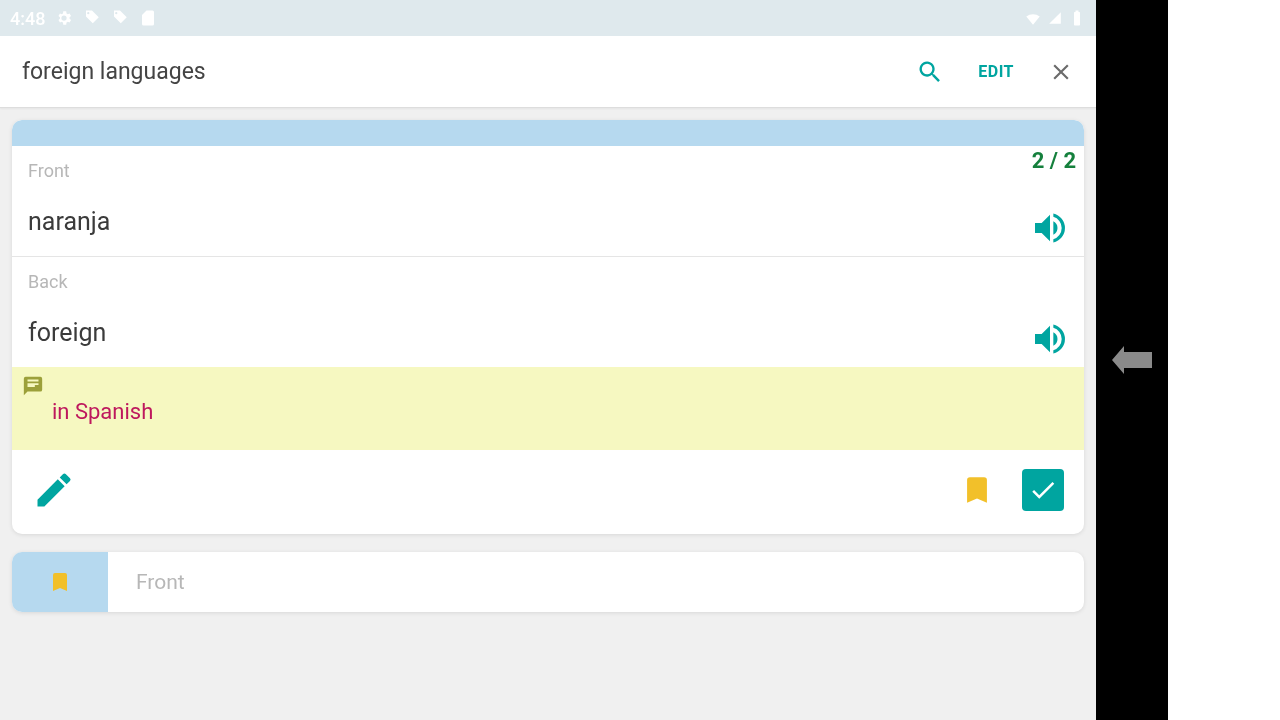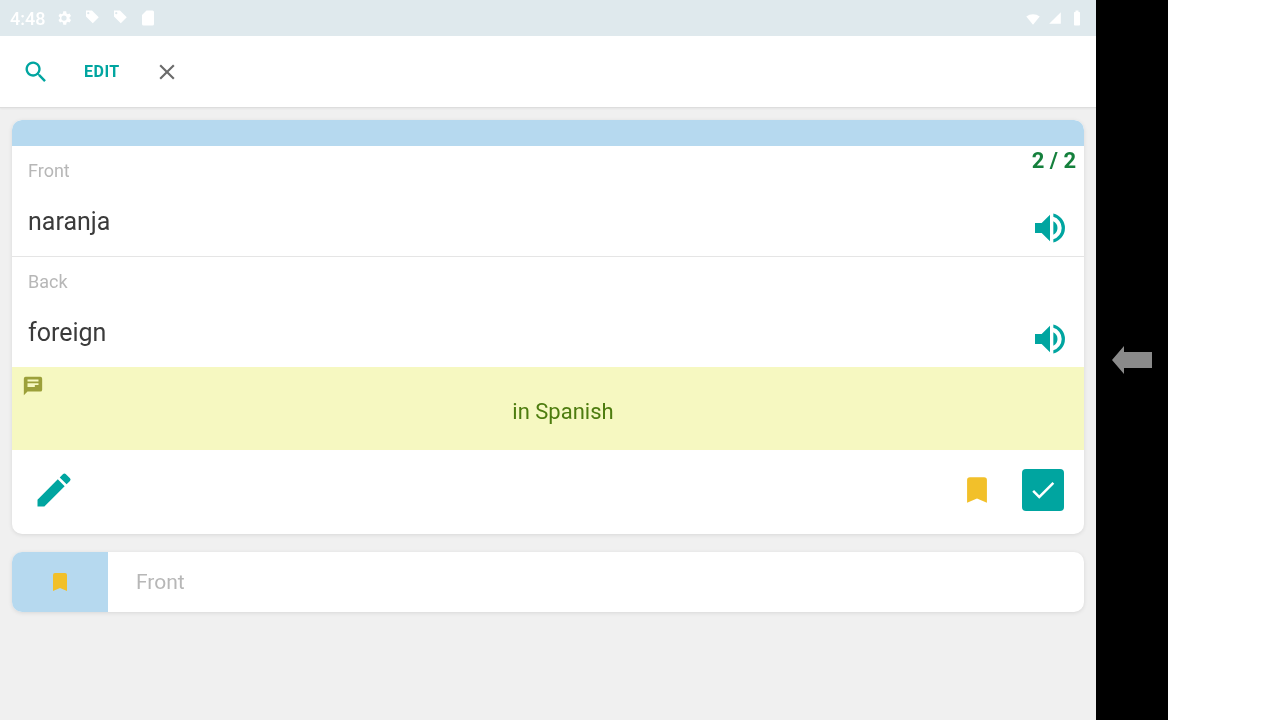--- a/index.html
+++ b/index.html
@@ -31,21 +31,21 @@
   .count-inner { position: absolute; right: 8px; top: 2px; font-size: 22px; font-weight: 700; color: #15803d; }
 
   .section { padding: 14px 16px 20px 16px; position: relative; }
   .sec-label { color: #b7b7b7; font-size: 18px; }
   .sec-text { color: #3b3b3b; font-size: 25px; margin-top: 26px; }
   .divider { height: 1px; background: #e5e5e5; }
   .speaker { position: absolute; right: 14px; bottom: 8px; width: 40px; height: 40px; fill: #00A5A0; cursor: pointer; }
 
   .note { background: #F6F8C1; padding: 8px 10px 26px 10px; position: relative; }
   .note-ic { width: 22px; height: 22px; fill: #9ca03a; margin-bottom: 2px; }
-  .note-text { font-size: 22px; color: #4d7c0f; padding-left: 30px; margin-top: -4px; text-align: center; }
+  .note-text { font-size: 22px; color: #be185d; padding-left: 30px; margin-top: -4px; }
 
   .footer { display: flex; align-items: center; justify-content: space-between; padding: 18px 20px 22px 20px; }
   .foot-left { display: flex; gap: 12px; }
   .foot-right { display: flex; align-items: center; gap: 28px; }
   .pencil-ic { width: 44px; height: 44px; fill: #00A5A0; cursor: pointer; }
   .bookmark-ic { width: 34px; height: 44px; fill: #F2C02A; cursor: pointer; }
   .checkbox { width: 42px; height: 42px; background: #00A5A0; border-radius: 4px; display: flex; align-items: center; justify-content: center; cursor: pointer; }
   .checkbox svg { width: 30px; height: 30px; fill: #fff; }
 
   .card2 { background: #fff; border-radius: 10px; box-shadow: 0 1px 4px rgba(0,0,0,0.10); overflow: hidden; display: flex; height: 60px; }
@@ -81,20 +81,21 @@
       <svg class="sb-ico" style="width:14px" viewBox="0 0 24 24">
           <path d="M2 22h20V2z"></path>
         </svg>
       <svg class="sb-ico" viewBox="0 0 24 24">
           <path d="M15 4h-1V2h-4v2H9a1 1 0 0 0-1 1v16a1 1 0 0 0 1 1h6a1 1 0 0 0 1-1V5a1 1 0 0 0-1-1z"></path>
         </svg>
     </div>
   </div>
 
   <div class="appbar">
+    <div class="appbar-title">foreign languages</div>
     <div class="appbar-actions">
       <svg class="ic" viewBox="0 0 24 24">
           <path d="M15.5 14h-.79l-.28-.27a6.5 6.5 0 1 0-.7.7l.27.28v.79l5 5L20.49 19zM9.5 14A4.5 4.5 0 1 1 14 9.5 4.49 4.49 0 0 1 9.5 14z"></path>
         </svg>
       <span class="edit-btn">EDIT</span>
       <svg class="close-ic" viewBox="0 0 24 24">
           <path d="M19 6.41 17.59 5 12 10.59 6.41 5 5 6.41 10.59 12 5 17.59 6.41 19 12 13.41 17.59 19 19 17.59 13.41 12z"></path>
         </svg>
     </div>
   </div>

